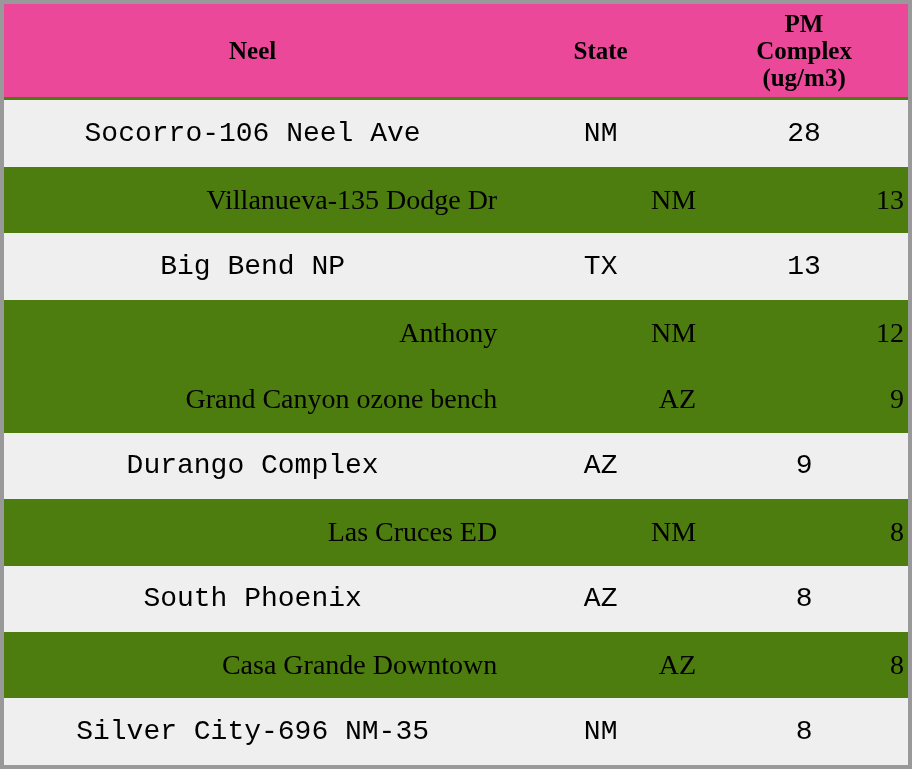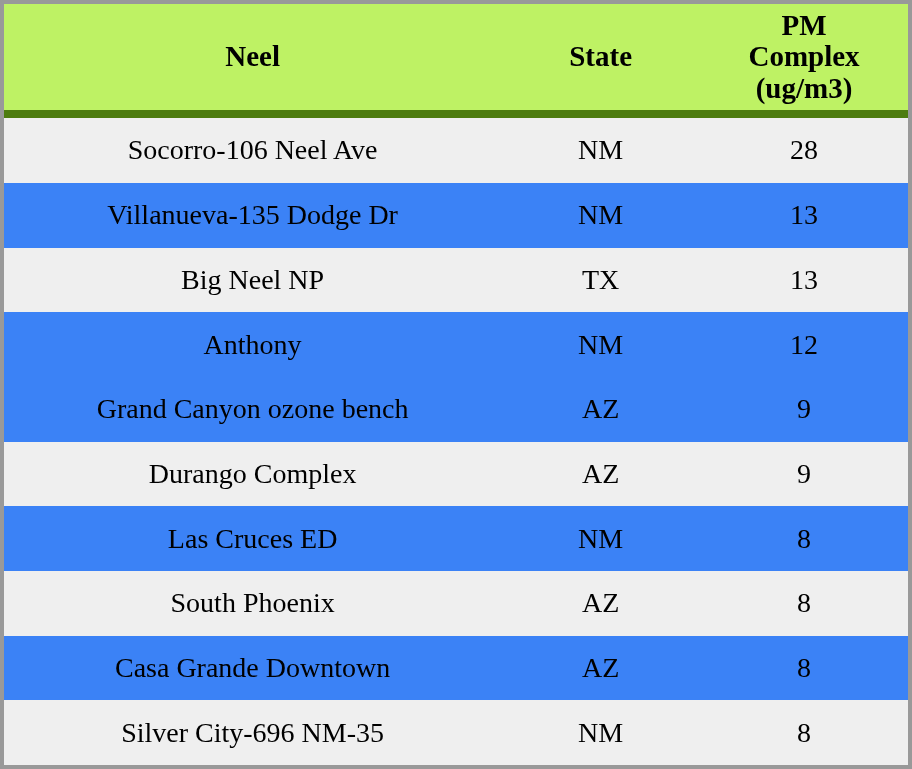--- a/index.html
+++ b/index.html
@@ -20,47 +20,47 @@
     border: 4px solid #999999;
     background: #ffffff;
   }
   table.data-table {
     width: 100%;
     height: 100%;
     border-collapse: collapse;
     table-layout: fixed;
   }
   thead th {
-    background: #bef264;
+    background: #ec4899;
     color: #000000;
     font-family: "Liberation Serif", serif;
     font-weight: bold;
-    font-size: 29px;
+    font-size: 25px;
     text-align: center;
     vertical-align: middle;
     padding: 6px 4px;
-    border-bottom: 8px solid #4d7c0f;
+    border-bottom: 3px solid #4d7c0f;
     line-height: 1.08;
   }
   col.col-site   { width: 55%; }
   col.col-state  { width: 22%; }
   col.col-value  { width: 23%; }
 
   tbody td {
     font-family: "Liberation Serif", serif;
     font-size: 28px;
     color: #000000;
     text-align: center;
     vertical-align: middle;
     padding: 0 4px;
     height: 58px;
     border: none;
   }
-  tbody tr.odd-row td { background: #efefef; }
-  tbody tr.even-row td { background: #3b82f6; }
+  tbody tr.odd-row td { background: #efefef; font-family: Liberation Mono, monospace; }
+  tbody tr.even-row td { background: #4d7c0f; text-align: right; }
 </style>
 </head>
 <body>
 
 <div class="table-frame">
   <table class="data-table">
     <colgroup>
       <col class="col-site">
       <col class="col-state">
       <col class="col-value">
@@ -81,21 +81,21 @@
           <td>Socorro-106 Neel Ave</td>
           <td>NM</td>
           <td>28</td>
         </tr>
         <tr class="even-row">
           <td>Villanueva-135 Dodge Dr</td>
           <td>NM</td>
           <td>13</td>
         </tr>
         <tr class="odd-row">
-          <td>Big Neel NP</td>
+          <td>Big Bend NP</td>
           <td>TX</td>
           <td>13</td>
         </tr>
         <tr class="even-row">
           <td>Anthony</td>
           <td>NM</td>
           <td>12</td>
         </tr>
         <tr class="even-row">
           <td>Grand Canyon ozone bench</td>

